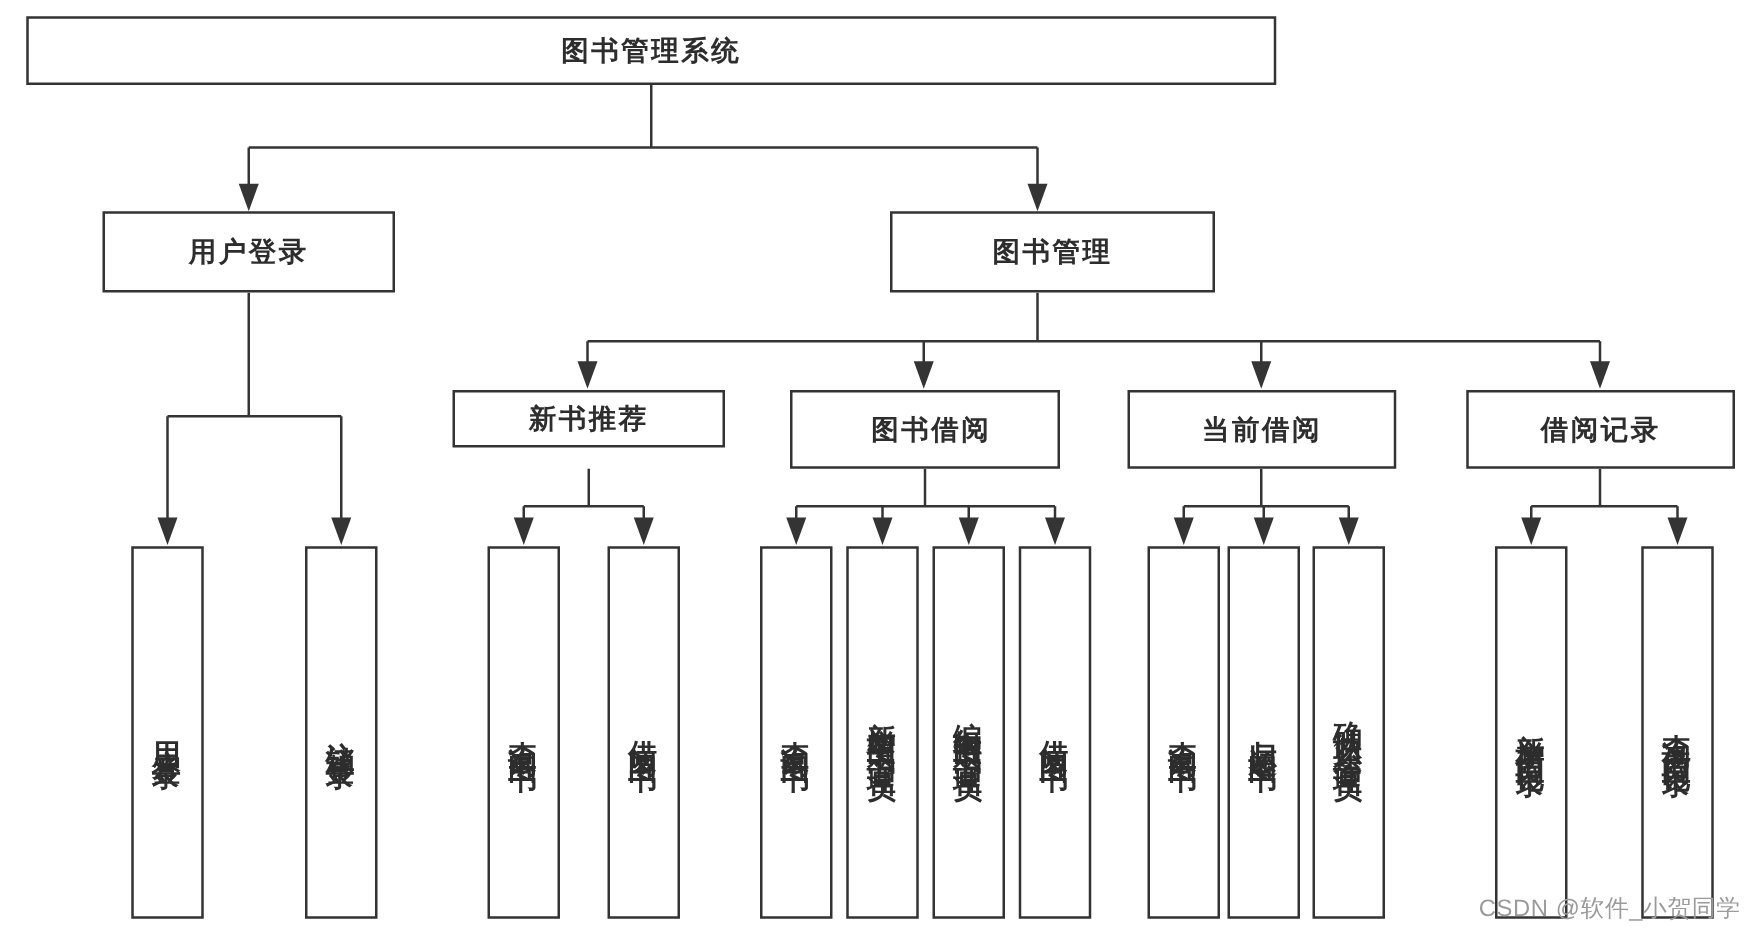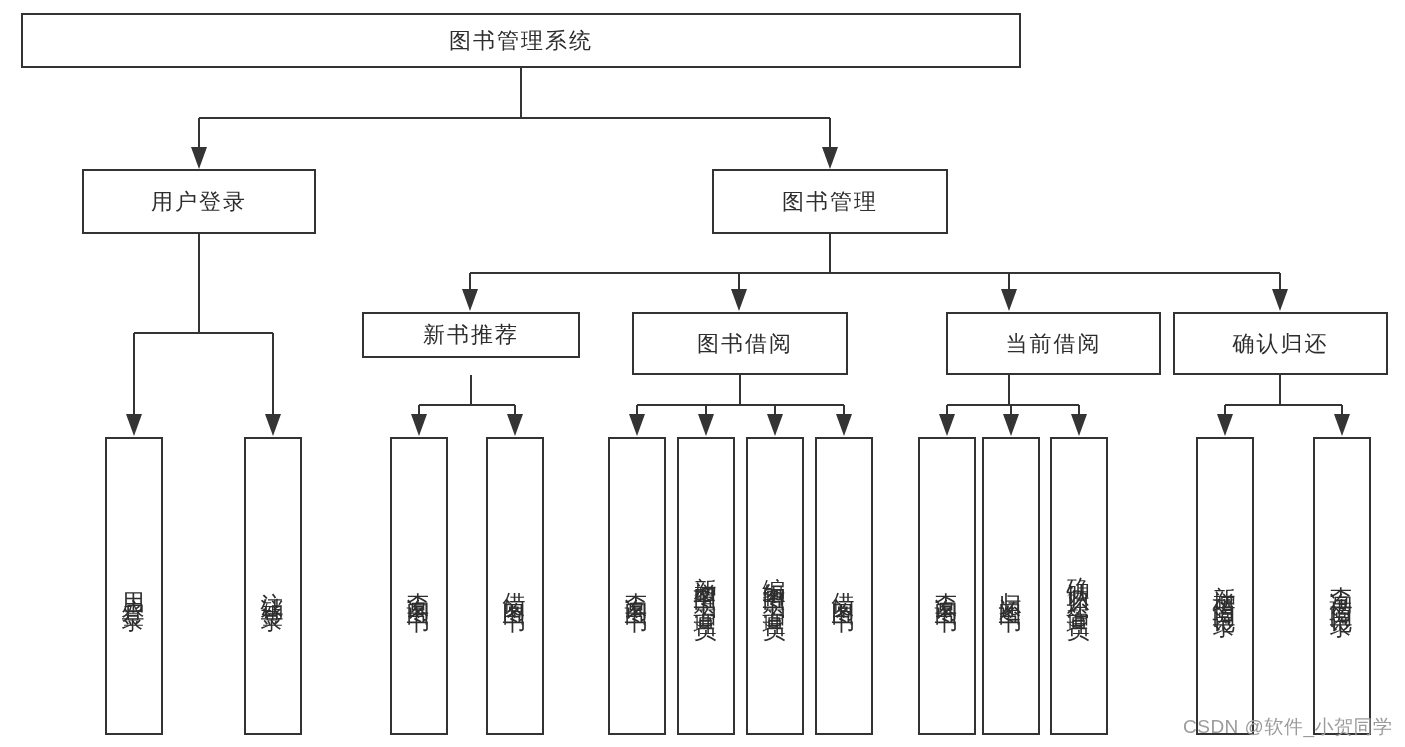--- a/index.html
+++ b/index.html
@@ -21,20 +21,21 @@
     position: absolute;
     box-sizing: border-box;
     border: 2px solid #333333;
     background: #ffffff;
     display: flex;
     align-items: center;
     justify-content: center;
     color: #2d2d2d;
     z-index: 2;
     white-space: nowrap;
+    font-weight: bold;
   }
   .node.h {
     font-size: 22px;
     letter-spacing: 2px;
   }
   .node.v {
     writing-mode: vertical-lr;
     text-orientation: mixed;
     font-size: 23px;
     letter-spacing: 6px;
@@ -92,26 +93,26 @@
       <path d="M1011 436 l-8 -22 h16 z"></path>
       <path d="M1079 436 l-8 -22 h16 z"></path>
       <path d="M1225 436 l-8 -22 h16 z"></path>
       <path d="M1342 436 l-8 -22 h16 z"></path>
     </g>
   </svg>
 
   <div class="node h" style="left:21px; top:13px; width:1000px; height:55px;">图书管理系统</div>
 
   <div class="node h" style="left:82px; top:169px; width:234px; height:65px;">用户登录</div>
-  <div class="node h" style="left:712px; top:169px; width:236px; height:65px;text-align:center;">图书管理</div>
+  <div class="node h" style="left:712px; top:169px; width:260px; height:65px;text-align:center;">图书管理</div>
 
   <div class="node h" style="left:362px; top:312px; width:218px; height:46px;">新书推荐</div>
   <div class="node h" style="left:632px; top:312px; width:216px; height:63px;padding-left:10px;">图书借阅</div>
-  <div class="node h" style="left:902px; top:312px; width:215px; height:63px;margin-left:44px;">当前借阅</div>
-  <div class="node h" style="left:1173px; top:312px; width:215px; height:63px;">确认归还</div>
+  <div class="node h" style="left:902px; top:312px; width:215px; height:63px;">当前借阅</div>
+  <div class="node h" style="left:1173px; top:312px; width:215px; height:63px;">借阅记录</div>
 
   <div class="node v" style="left:105px; top:437px; width:58px; height:298px;">用户登录</div>
   <div class="node v" style="left:244px; top:437px; width:58px; height:298px;">注销登录</div>
 
   <div class="node v" style="left:390px; top:437px; width:58px; height:298px;">查询图书</div>
   <div class="node v" style="left:486px; top:437px; width:58px; height:298px;">借阅图书</div>
 
   <div class="node v" style="left:608px; top:437px; width:58px; height:298px;">查询图书</div>
   <div class="node v" style="left:677px; top:437px; width:58px; height:298px;">新增图书（管理员）</div>
   <div class="node v" style="left:746px; top:437px; width:58px; height:298px;">编辑图书（管理员）</div>

